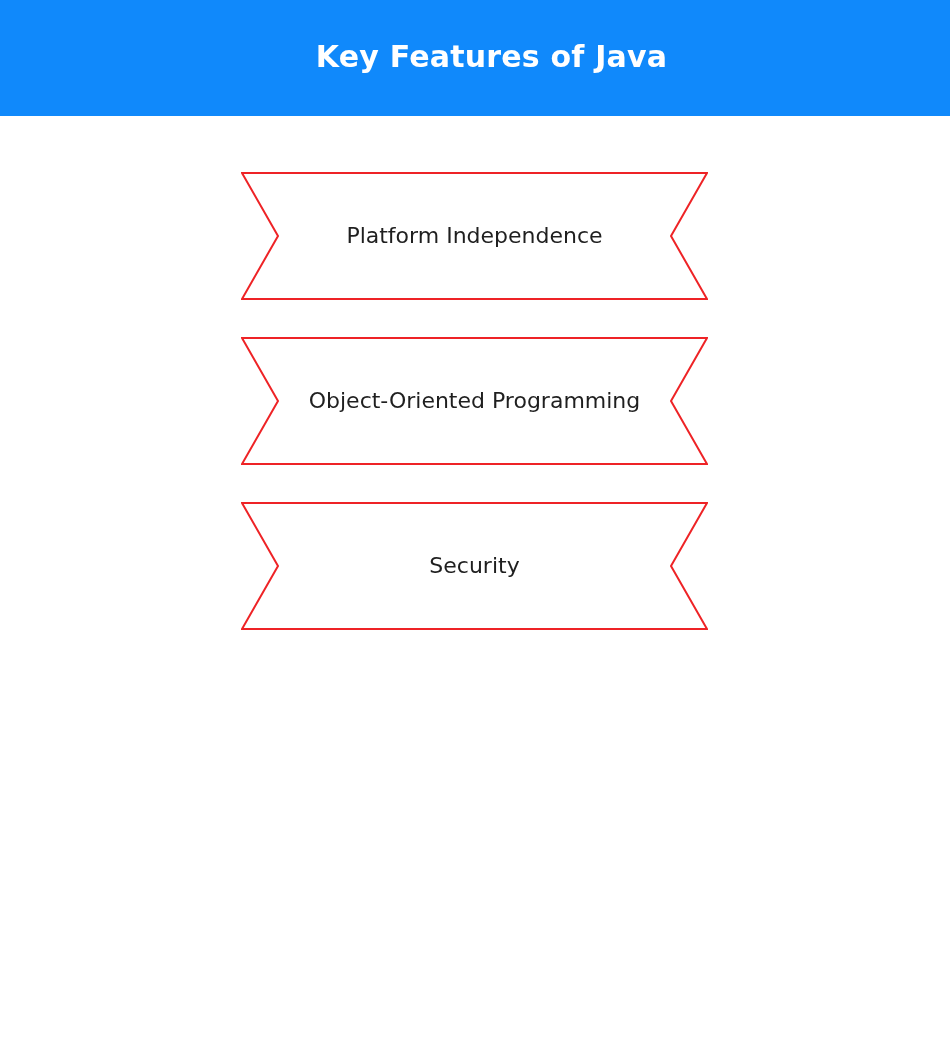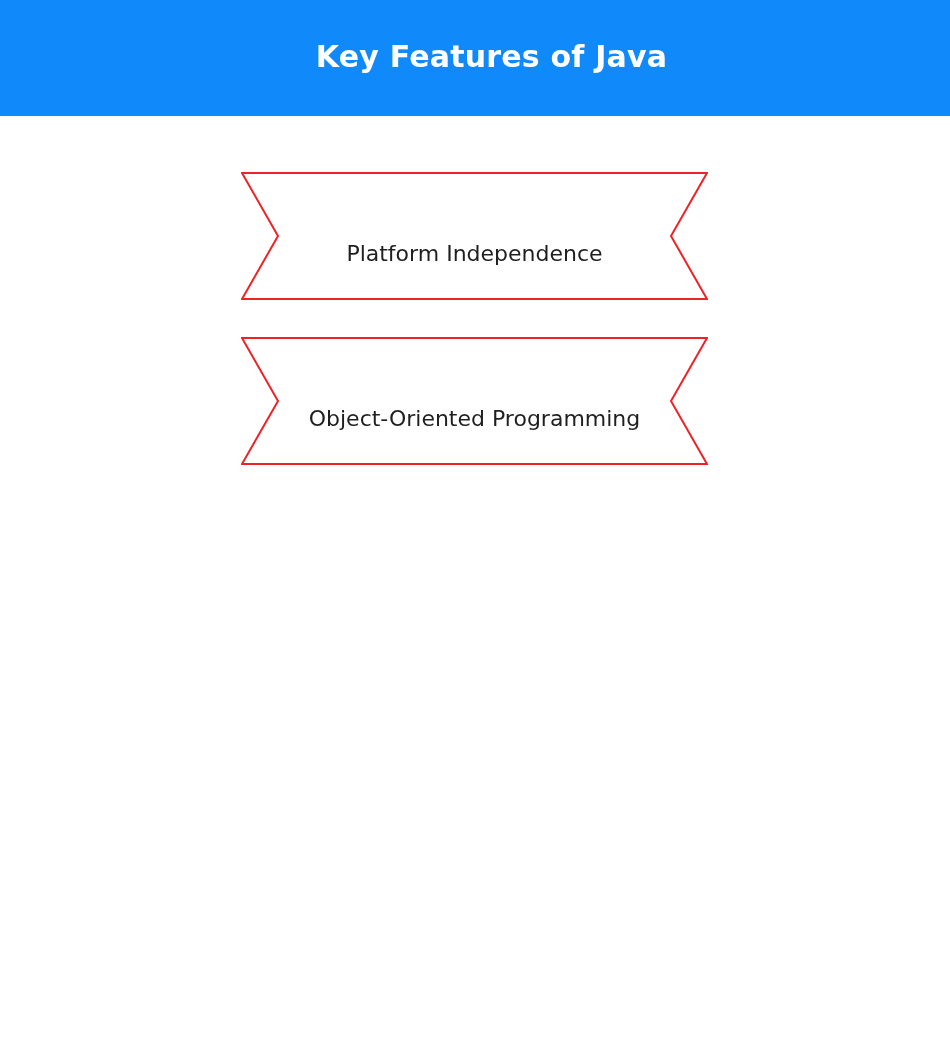--- a/index.html
+++ b/index.html
@@ -60,21 +60,21 @@
     top: 0;
     width: 467px;
     height: 128px;
     display: block;
   }
   .ribbon-label {
     position: absolute;
     left: 0;
     top: 0;
     width: 467px;
-    height: 164px;
+    height: 128px;
     display: flex;
     align-items: center;
     justify-content: center;
     color: #1f1f1f;
     font-size: 22px;
     font-weight: normal;
     line-height: 1.2;
     text-align: left;
     white-space: nowrap;
     box-sizing: border-box;
@@ -94,13 +94,19 @@
         <path d="M 1 1 L 466 1 L 430 64 L 466 127 L 1 127 L 37 64 Z" fill="#ffffff" stroke="#ee2326" stroke-width="2" stroke-linejoin="miter"></path>
       </svg>
       <div class="ribbon-label">Platform Independence</div>
     </div>
     <div class="ribbon-item" style="top: 221px;">
       <svg class="ribbon-svg" viewBox="0 0 467 128" preserveAspectRatio="none">
         <path d="M 1 1 L 466 1 L 430 64 L 466 127 L 1 127 L 37 64 Z" fill="#ffffff" stroke="#ee2326" stroke-width="2" stroke-linejoin="miter"></path>
       </svg>
       <div class="ribbon-label">Object-Oriented Programming</div>
     </div>
+    <div class="ribbon-item" style="top: 386px;">
+      <svg class="ribbon-svg" viewBox="0 0 467 128" preserveAspectRatio="none">
+        <path d="M 1 1 L 466 1 L 430 64 L 466 127 L 1 127 L 37 64 Z" fill="#ffffff" stroke="#ee2326" stroke-width="2" stroke-linejoin="miter"></path>
+      </svg>
+      <div class="ribbon-label">Security</div>
+    </div>
   </div>
 
 </body></html>

